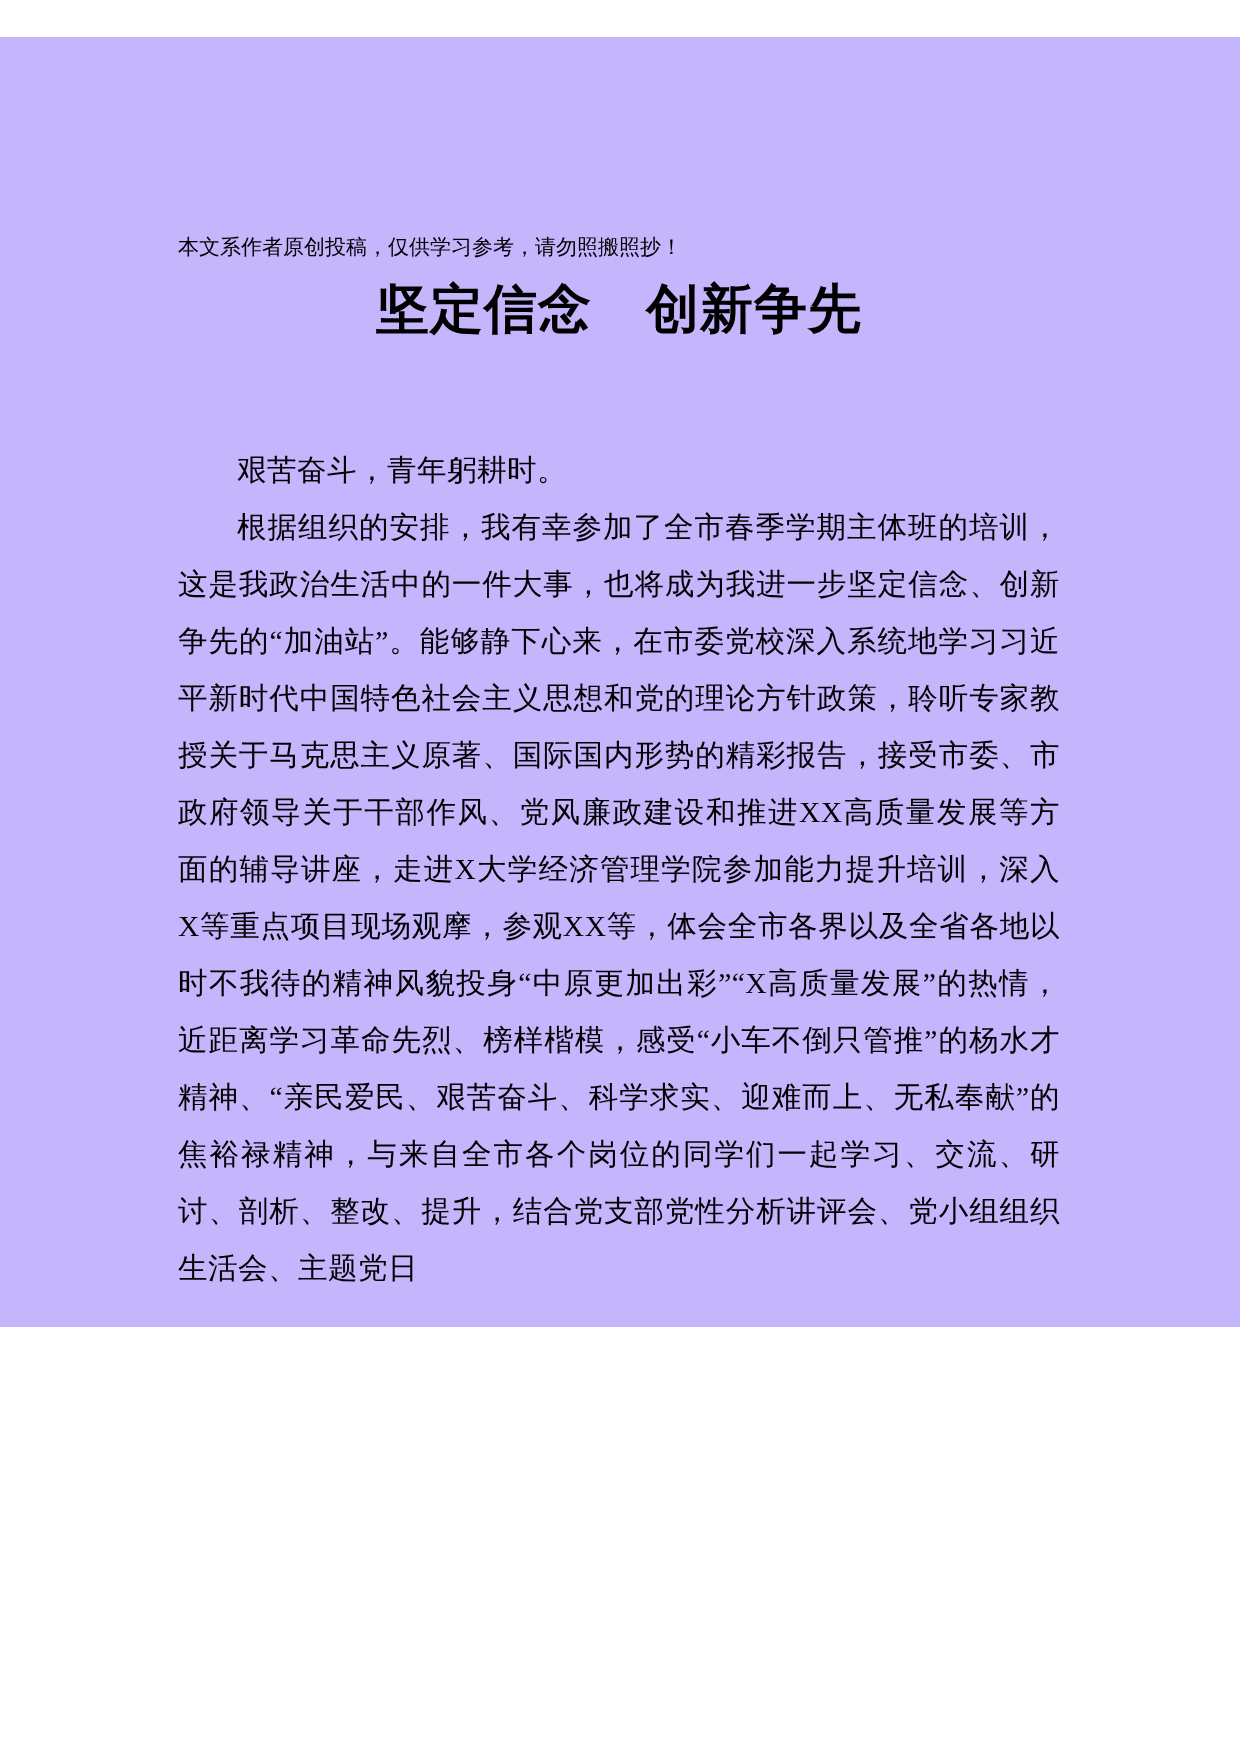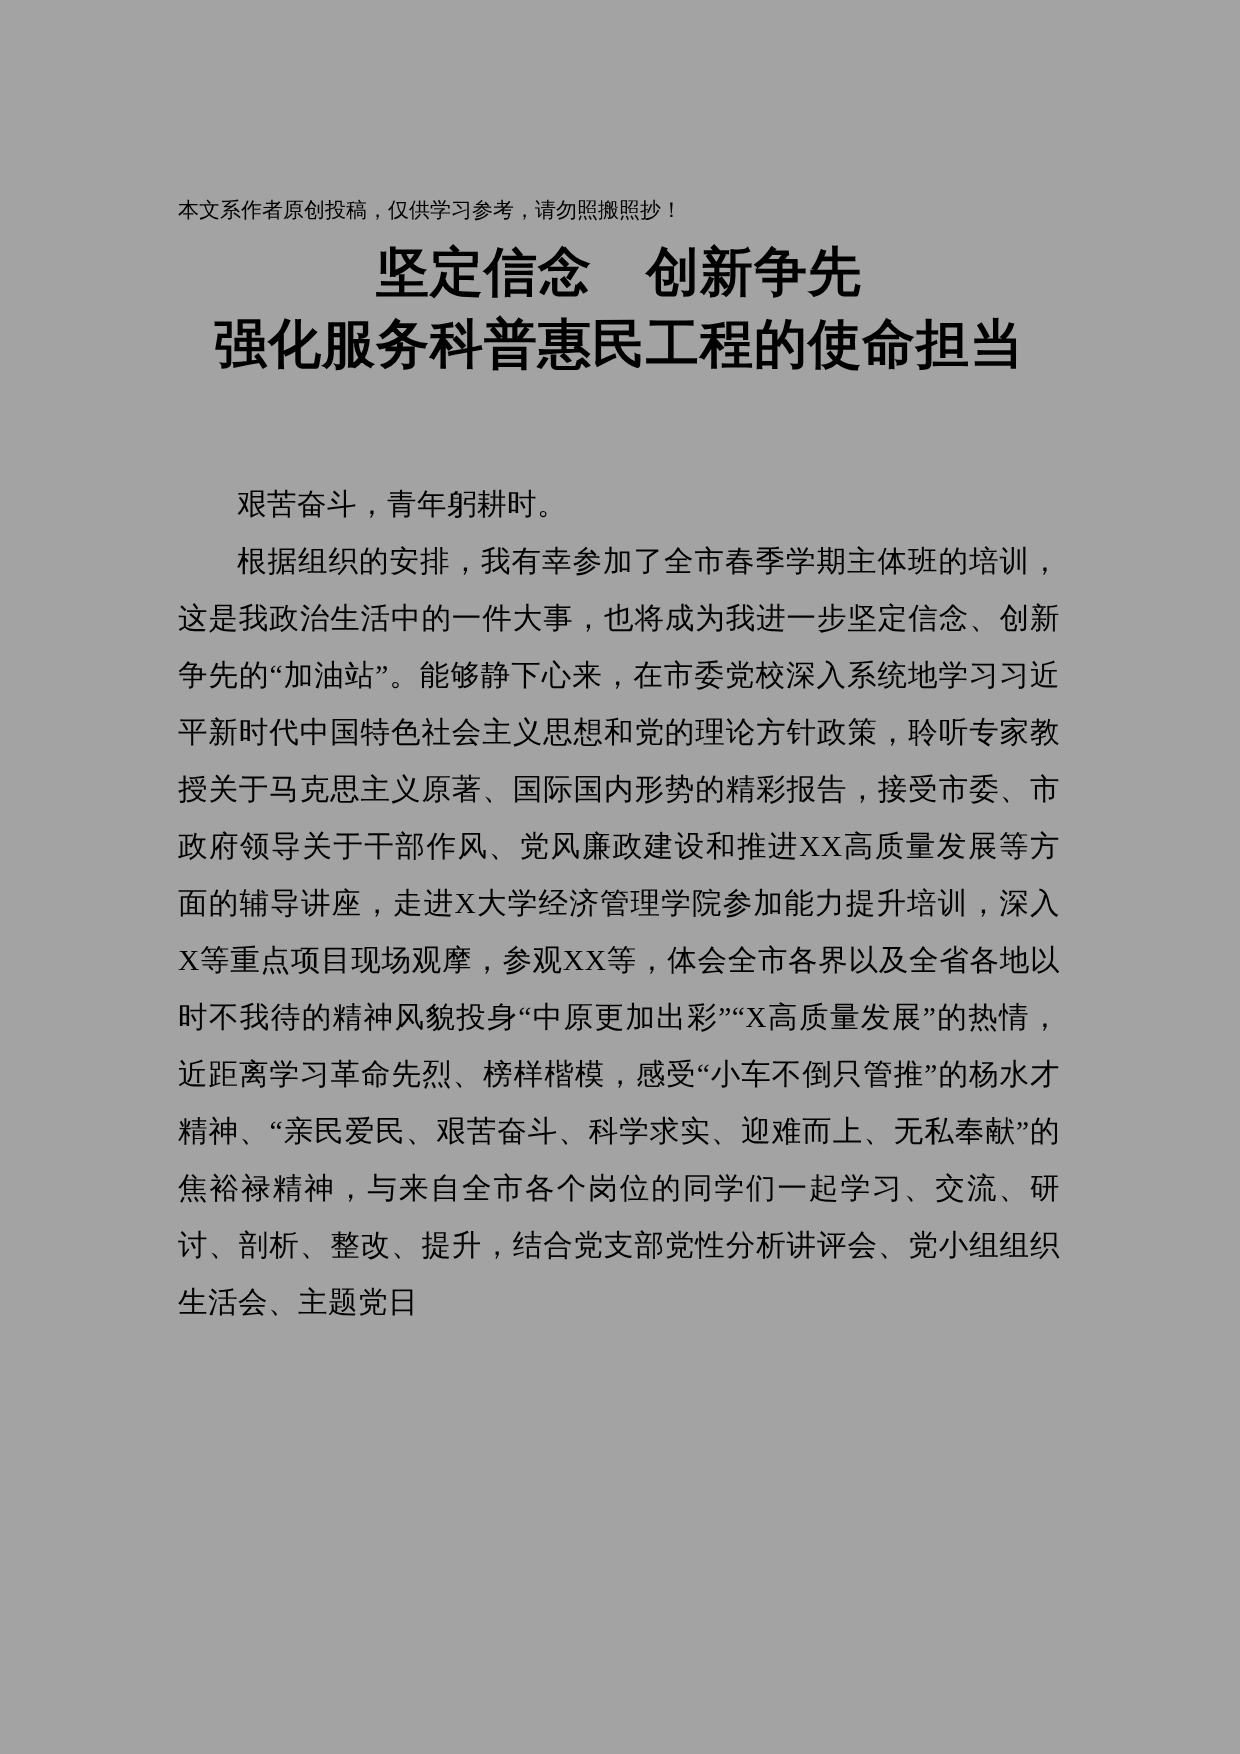--- a/index.html
+++ b/index.html
@@ -2,27 +2,28 @@
 <html><head>
 <meta charset="utf-8">
 <style>
   html, body {
     margin: 0;
     padding: 0;
     background: #ffffff;
   }
   .page {
     width: 1240px;
-    height: 1754px;
-    background: #a3a3a3;
+    height: 1290px;
+    background: #c4b5fd;
     color: #000000;
     position: relative;
     overflow: hidden;
     font-family: "Liberation Serif", "DejaVu Serif", serif;
     box-sizing: border-box;
+    margin-top: 37px;
   }
   .content {
     box-sizing: border-box;
     padding: 196px 180px 0 178px;
   }
   .disclaimer {
     font-size: 21px;
     line-height: 1.3;
     margin: 0 0 14px 0;
     text-align: left;
@@ -61,21 +62,20 @@
 </head>
 <body>
 
 <div class="page">
   <div class="content">
 
     <p class="disclaimer">本文系作者原创投稿，仅供学习参考，请勿照搬照抄！</p>
 
     <h1 class="title-line first">坚定信念　创新争先</h1>
 
-    <h1 class="title-line">强化服务科普惠民工程的使命担当</h1>
 
 
     <div class="body-text">
       <p>艰苦奋斗，青年躬耕时。</p>
       <p>根据组织的安排，我有幸参加了全市春季学期主体班的培训，这是我政治生活中的一件大事，也将成为我进一步坚定信念、创新争先的“加油站”。能够静下心来，在市委党校深入系统地学习习近平新时代中国特色社会主义思想和党的理论方针政策，聆听专家教授关于马克思主义原著、国际国内形势的精彩报告，接受市委、市政府领导关于干部作风、党风廉政建设和推进XX高质量发展等方面的辅导讲座，走进X大学经济管理学院参加能力提升培训，深入X等重点项目现场观摩，参观XX等，体会全市各界以及全省各地以时不我待的精神风貌投身“中原更加出彩”“X高质量发展”的热情，近距离学习革命先烈、榜样楷模，感受“小车不倒只管推”的杨水才精神、“亲民爱民、艰苦奋斗、科学求实、迎难而上、无私奉献”的焦裕禄精神，与来自全市各个岗位的同学们一起学习、交流、研讨、剖析、整改、提升，结合党支部党性分析讲评会、党小组组织生活会、主题党日</p>
     </div>
 
   </div>
 </div>
 

